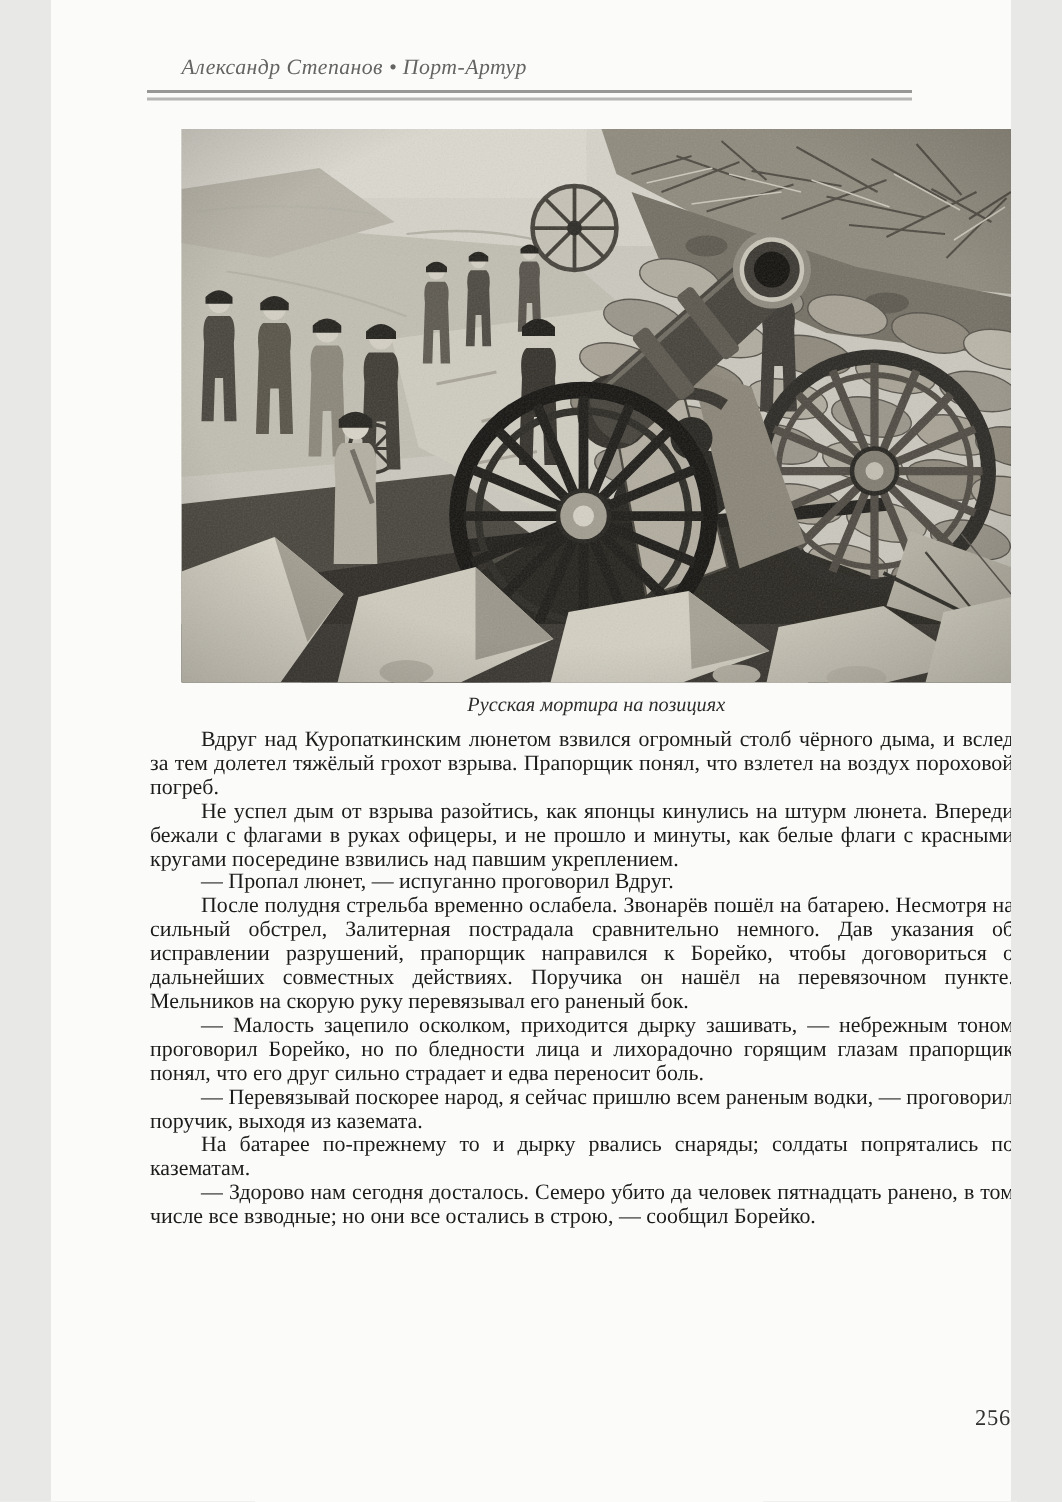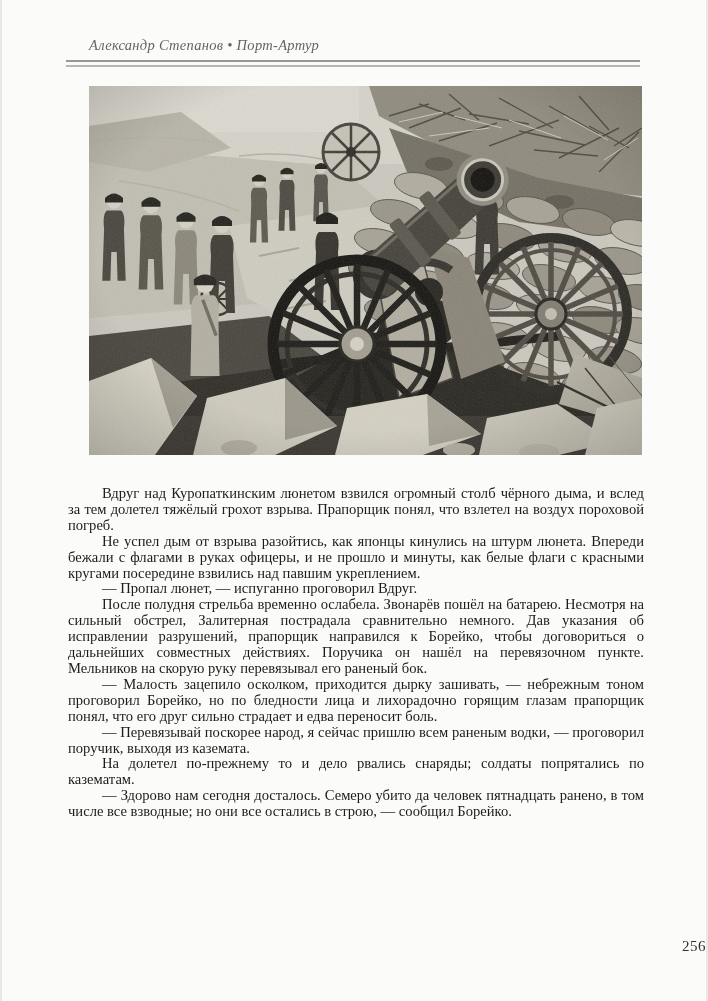--- a/index.html
+++ b/index.html
@@ -1,16 +1,16 @@
 <!DOCTYPE html>
 <html lang="ru"><head>
 <meta charset="utf-8">
 <style>
   html,body{margin:0;padding:0;background:#e8e8e6;}
-  .page{position:relative;width:704px;height:1001px;margin:0 auto;background:#fbfbf9;
+  .page{position:relative;width:640px;height:1001px;margin:0 auto;background:#fbfbf9;
         font-family:"Liberation Serif","DejaVu Serif",serif;color:#1c1c1a;overflow:hidden;}
   .running-head{position:absolute;left:87px;top:37px;font-style:italic;font-size:14.5px;
         color:#646462;letter-spacing:.3px;}
   .rule-double{position:absolute;left:64px;right:66px;top:60px;height:3px;
         border-top:2px solid #979795;border-bottom:2px solid #b6b6b4;}
   .figure{position:absolute;left:87px;top:86px;width:553px;}
   .photo{display:block;width:553px;height:369px;background:#cbc8be;}
   .caption{margin-top:7px;text-align:center;font-style:italic;font-size:13.5px;color:#2d2d2b;}
   .article{position:absolute;left:66px;top:486px;width:576px;font-size:14.6px;
         line-height:15.9px;text-align:justify;hyphens:auto;-webkit-hyphens:auto;}
@@ -222,28 +222,29 @@
         <path d="M398,332 L468,318 L524,356 L470,369 L390,369 Z" fill="#c9c5b8"></path>
         <path d="M508,322 L553,312 L553,369 L496,369 Z" fill="#d2cec1"></path>
         <ellipse cx="150" cy="362" rx="18" ry="8" fill="#b5b0a3"></ellipse>
         <ellipse cx="370" cy="364" rx="16" ry="7" fill="#b5b0a3"></ellipse>
         <ellipse cx="450" cy="366" rx="20" ry="8" fill="#beb9ac"></ellipse>
       </g>
 
       <rect width="553" height="369" filter="url(#grain)" opacity="0.16"></rect>
       <rect width="553" height="369" fill="url(#vig)"></rect>
     </svg>
+    <figcaption class="caption">Русская мортира на позициях</figcaption>
   </figure>
 
   <div class="article">
       <p class="para">Вдруг над Куропаткинским люнетом взвился огромный столб чёрного дыма, и вслед за тем долетел тяжёлый грохот взрыва. Прапорщик понял, что взлетел на воздух пороховой погреб.</p>
       <p class="para">Не успел дым от взрыва разойтись, как японцы кинулись на штурм люнета. Впереди бежали с флагами в руках офицеры, и не прошло и минуты, как белые флаги с красными кругами посередине взвились над павшим укреплением.</p>
       <p class="para">— Пропал люнет, — испуганно проговорил Вдруг.</p>
       <p class="para">После полудня стрельба временно ослабела. Звонарёв пошёл на батарею. Несмотря на сильный обстрел, Залитерная пострадала сравнительно немного. Дав указания об исправлении разрушений, прапорщик направился к Борейко, чтобы договориться о дальнейших совместных действиях. Поручика он нашёл на перевязочном пункте. Мельников на скорую руку перевязывал его раненый бок.</p>
       <p class="para">— Малость зацепило осколком, приходится дырку зашивать, — небрежным тоном проговорил Борейко, но по бледности лица и лихорадочно горящим глазам прапорщик понял, что его друг сильно страдает и едва переносит боль.</p>
       <p class="para">— Перевязывай поскорее народ, я сейчас пришлю всем раненым водки, — проговорил поручик, выходя из каземата.</p>
-      <p class="para">На долетел по-прежнему то и дело рвались снаряды; солдаты попрятались по казематам.</p>
+      <p class="para">На батарее по-прежнему то и дырку рвались снаряды; солдаты попрятались по казематам.</p>
       <p class="para">— Здорово нам сегодня досталось. Семеро убито да человек пятнадцать ранено, в том числе все взводные; но они все остались в строю, — сообщил Борейко.</p>
     </div>
 
   <div class="pageno">256</div>
 
 </div>
 
 </body></html>

